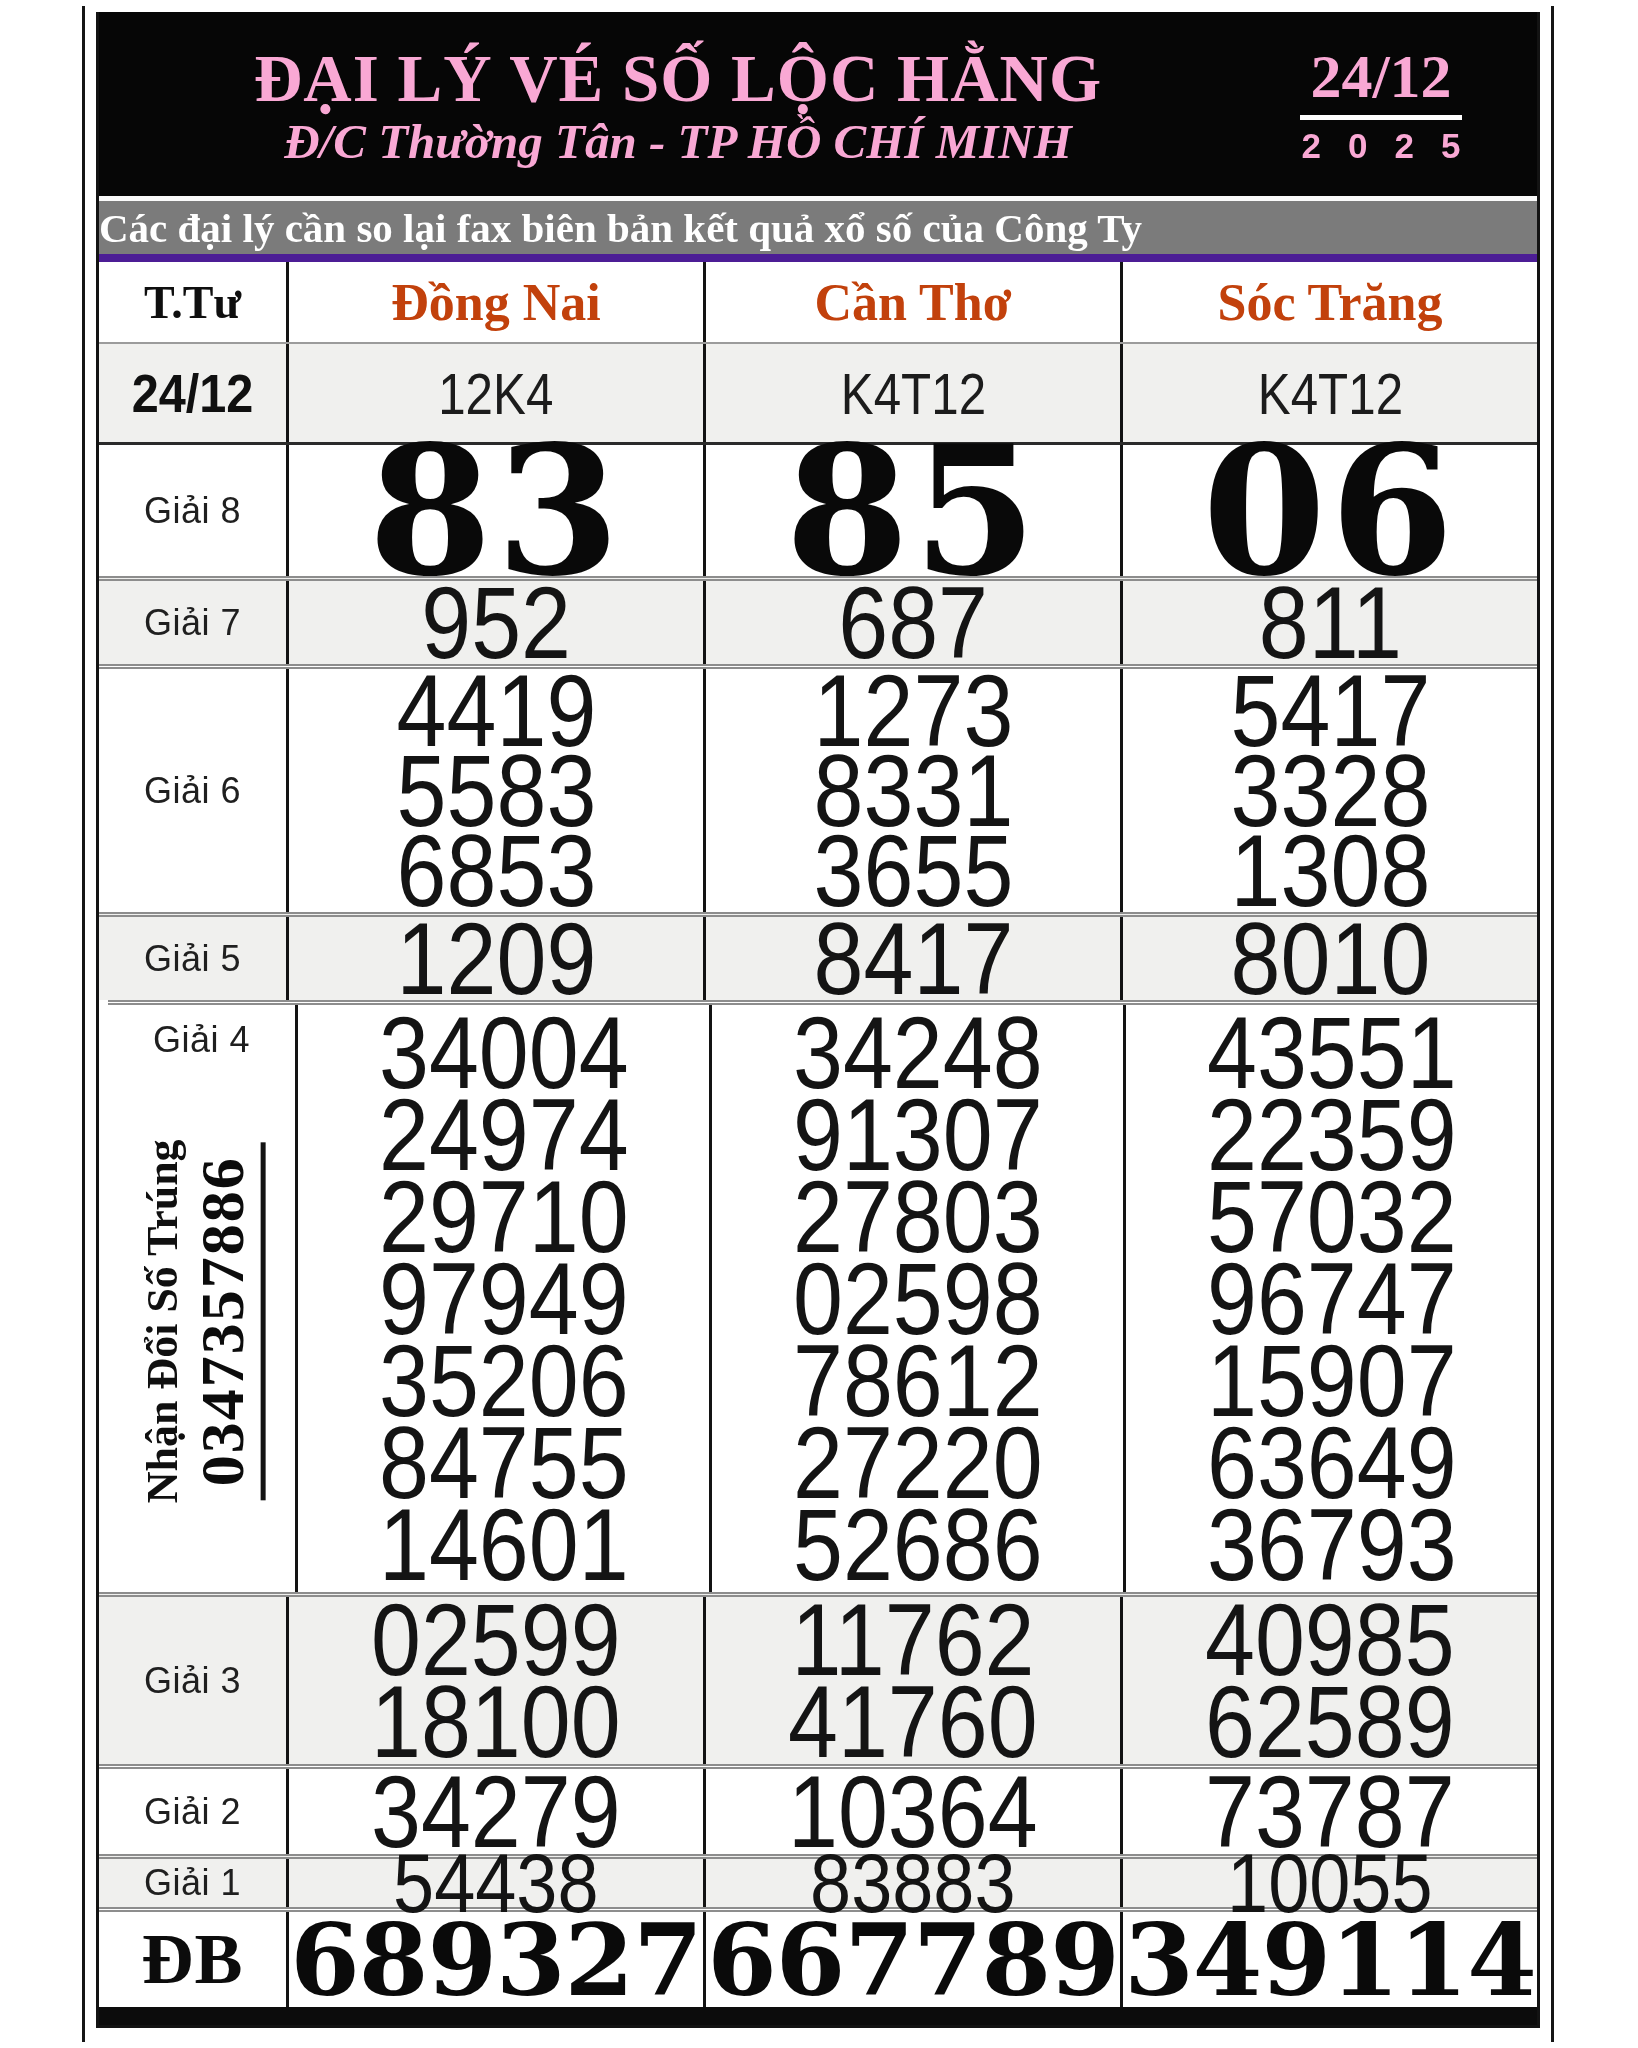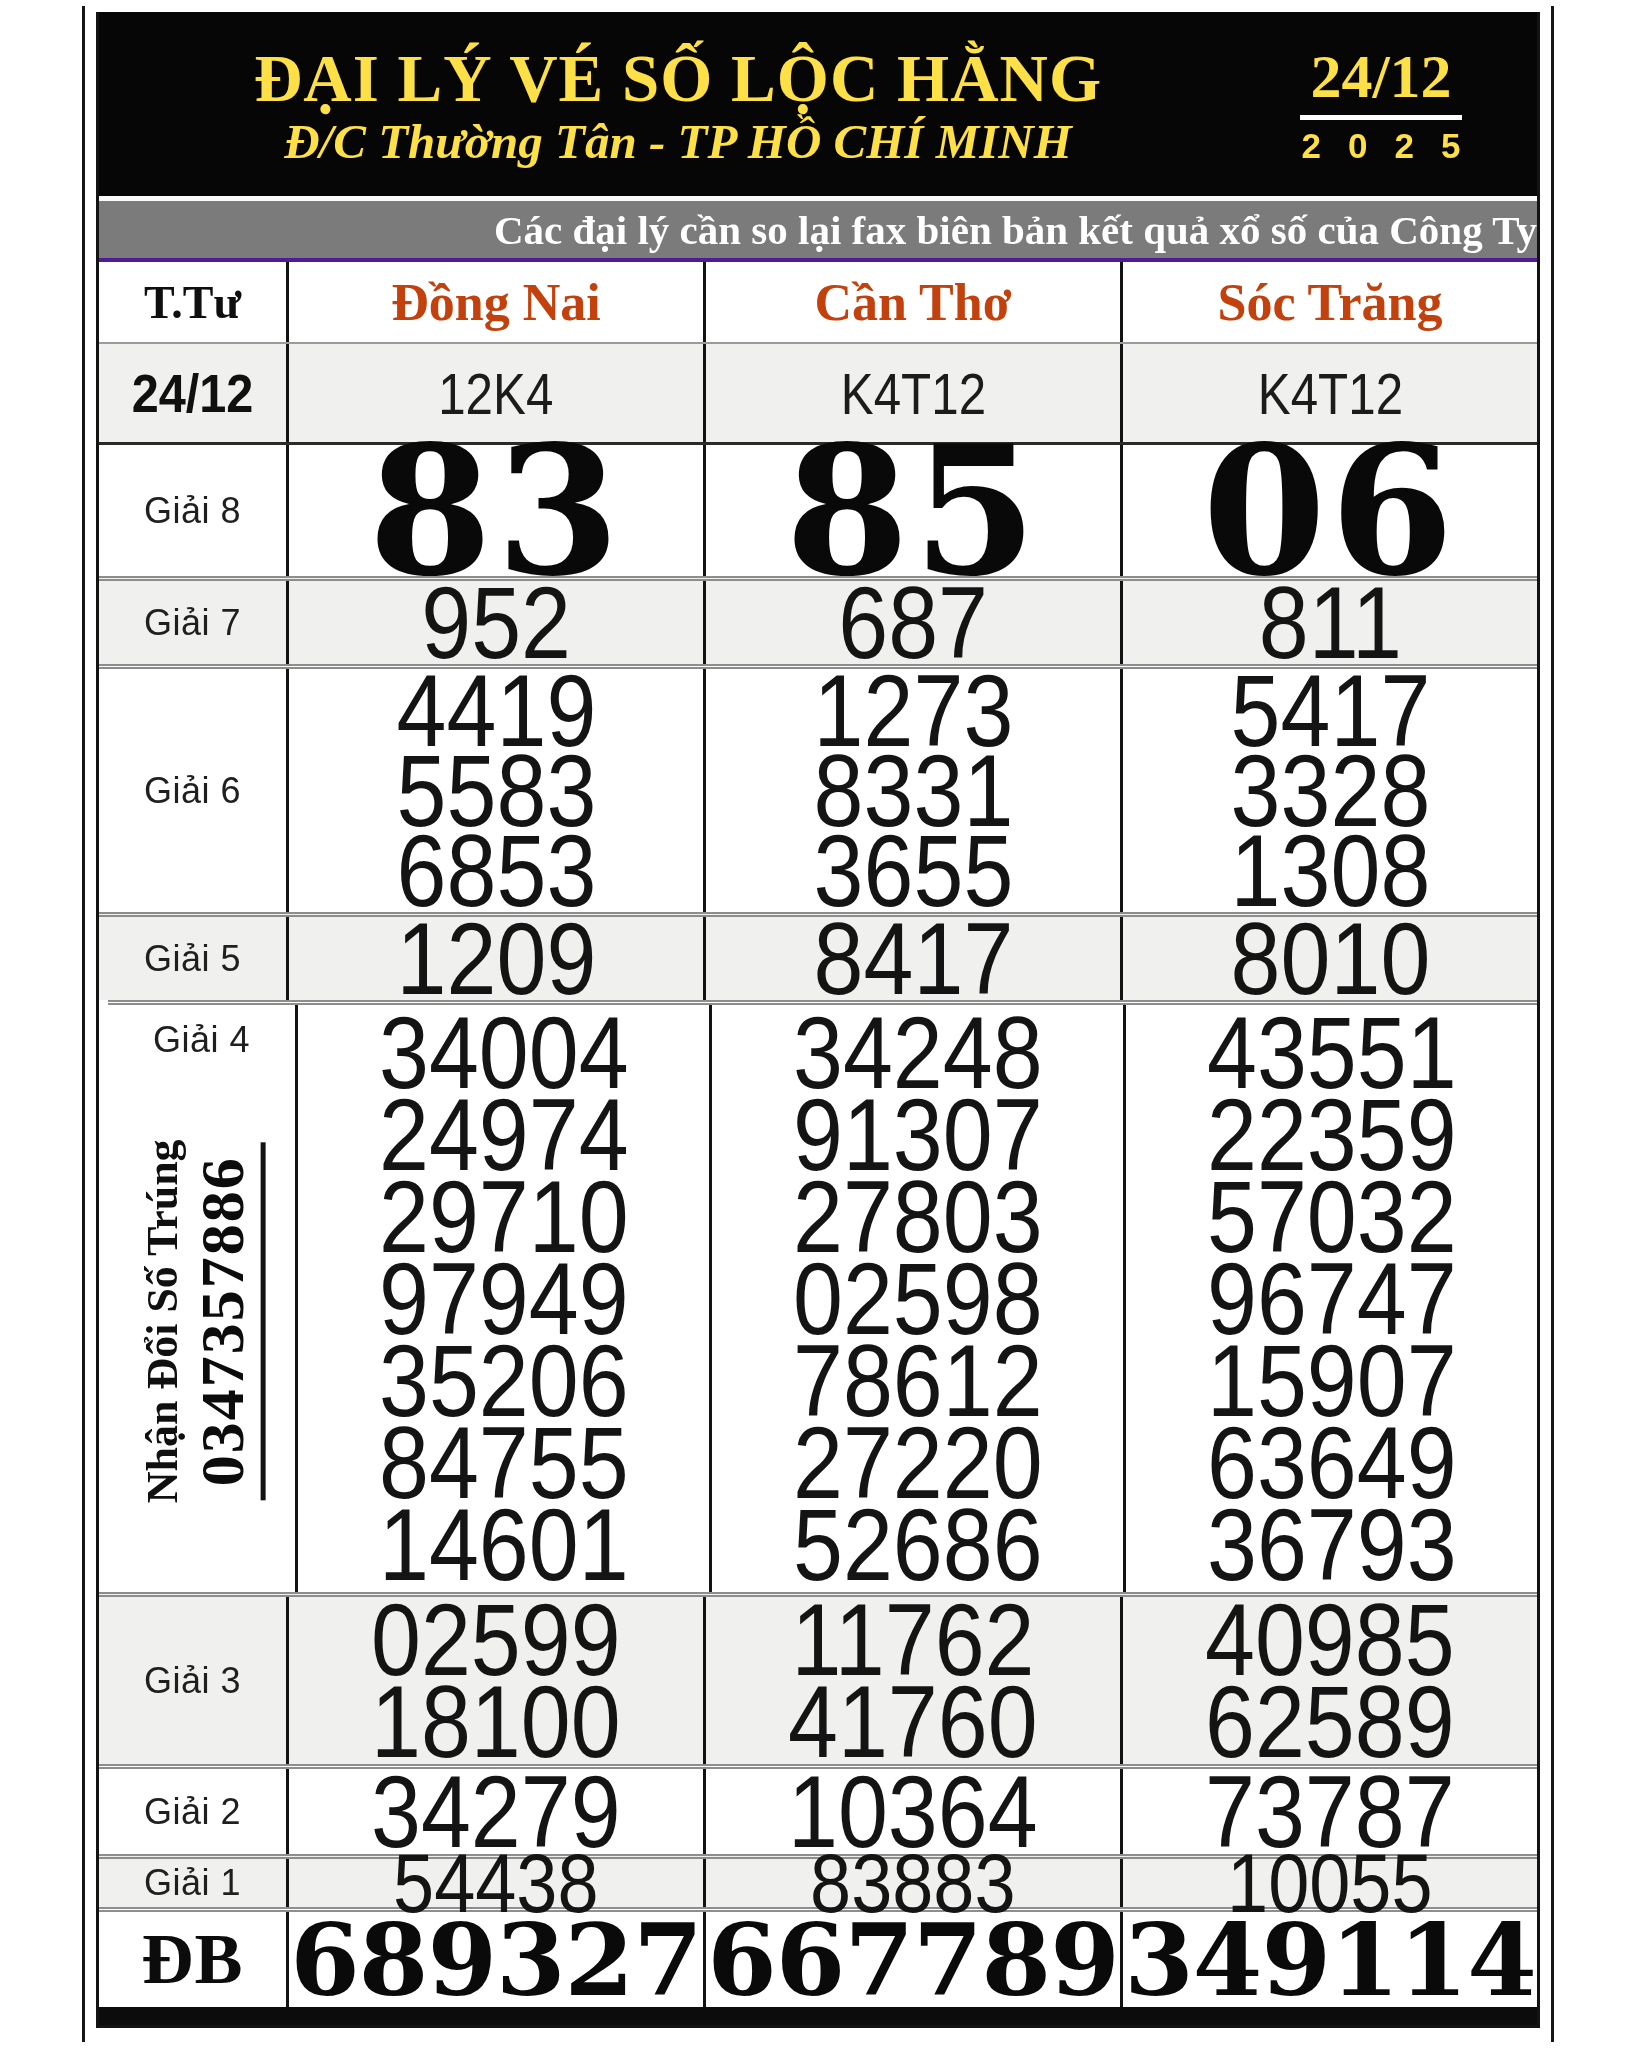--- a/index.html
+++ b/index.html
@@ -7,36 +7,36 @@
           font-family:"Liberation Sans","DejaVu Sans",sans-serif; }
 
   .vline { position:absolute; top:6px; height:2036px; width:3px; background:#161616; }
   .vline-left  { left:82px; }
   .vline-right { left:1551px; }
 
   .sheet { position:absolute; left:96px; top:12px; width:1444px; box-sizing:border-box;
            border:3px solid #131313; border-top:none; background:#fff; }
 
   
-  .masthead { height:184px; background:#060606; color:#fde047; display:flex; align-items:center;
+  .masthead { height:184px; background:#060606; color:#f9a8d4; display:flex; align-items:center;
               box-sizing:border-box; padding:0 6px 0 26px; }
   .mast-left { flex:1; text-align:center; padding-top:4px; }
   .title   { font-family:"Liberation Serif","DejaVu Serif",serif; font-weight:700; font-size:67px;
              letter-spacing:1px; line-height:1.08; white-space:nowrap; }
   .address { font-family:"Liberation Serif","DejaVu Serif",serif; font-style:italic; font-weight:700;
              font-size:49px; line-height:1.15; white-space:nowrap; }
   .mast-date { width:300px; text-align:center; padding-top:2px; }
   .date { display:inline-block; font-family:"Liberation Serif","DejaVu Serif",serif; font-weight:700;
           font-size:62px; line-height:1; border-bottom:5px solid #ffffff; padding:0 10px 8px; }
   .year { font-weight:700; font-size:35px; letter-spacing:27px; padding-left:27px; margin-top:6px; }
 
   
   .banner { height:66px; background:#7b7b7b; box-sizing:border-box;
-            border-top:5px solid #fafafa; border-bottom:4px solid #4c1d95;
-            display:flex; align-items:center; justify-content:flex-end;
+            border-top:5px solid #fafafa; border-bottom:8px solid #4c1d95;
+            display:flex; align-items:center; justify-content:flex-start;
             color:#ffffff; font-family:"Liberation Serif","DejaVu Serif",serif;
             font-weight:700; font-size:41px; white-space:nowrap; }
 
   
   .trow { display:flex; box-sizing:border-box; }
   .cell-label { width:190px; box-sizing:border-box; border-right:3px solid #131313;
                 display:flex; align-items:center; justify-content:center; position:relative; }
   .cell { flex:1; box-sizing:border-box; border-right:3px solid #131313;
           display:flex; flex-direction:column; align-items:center; justify-content:center; }
   .trow .cell:last-child { border-right:none; }

